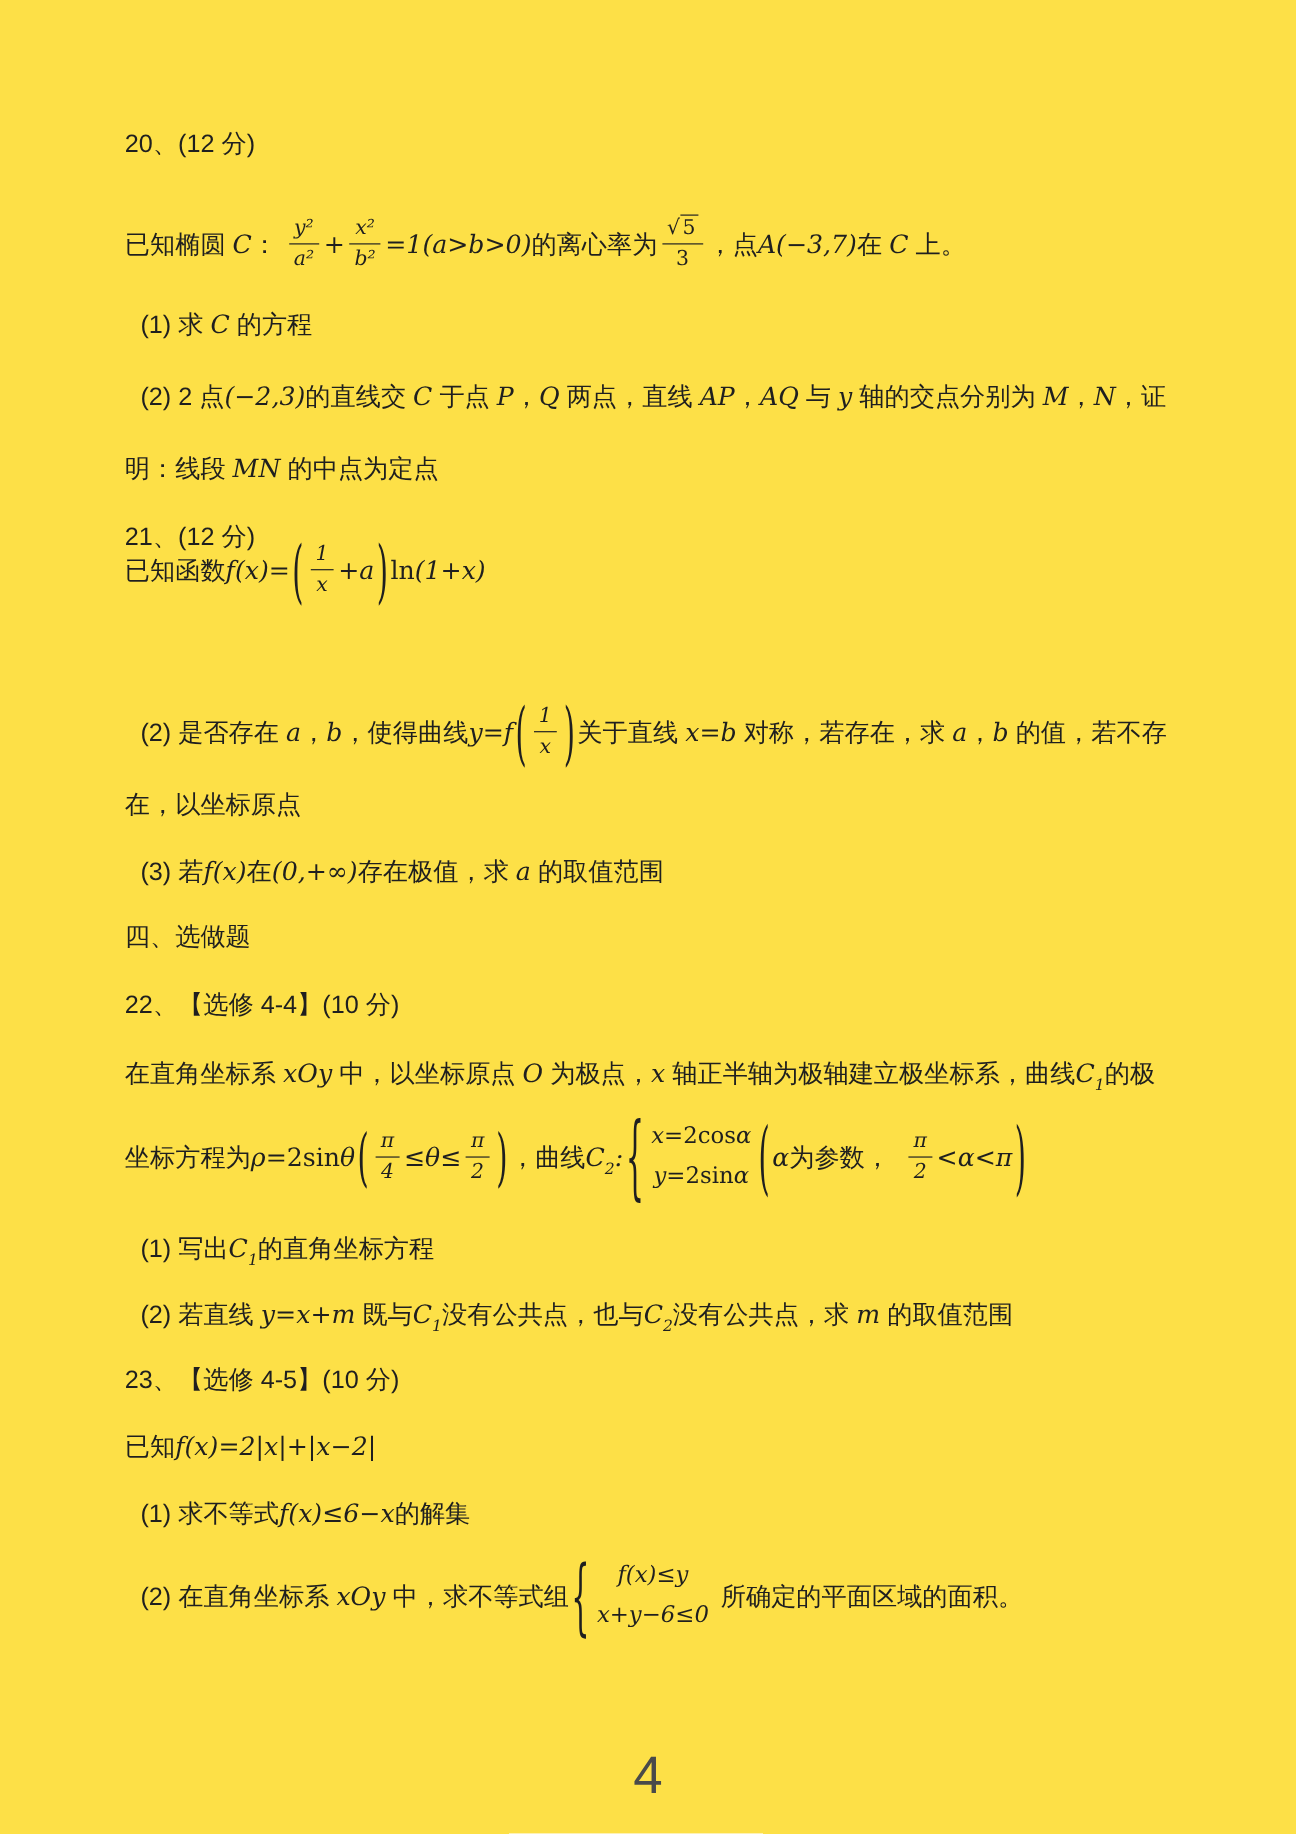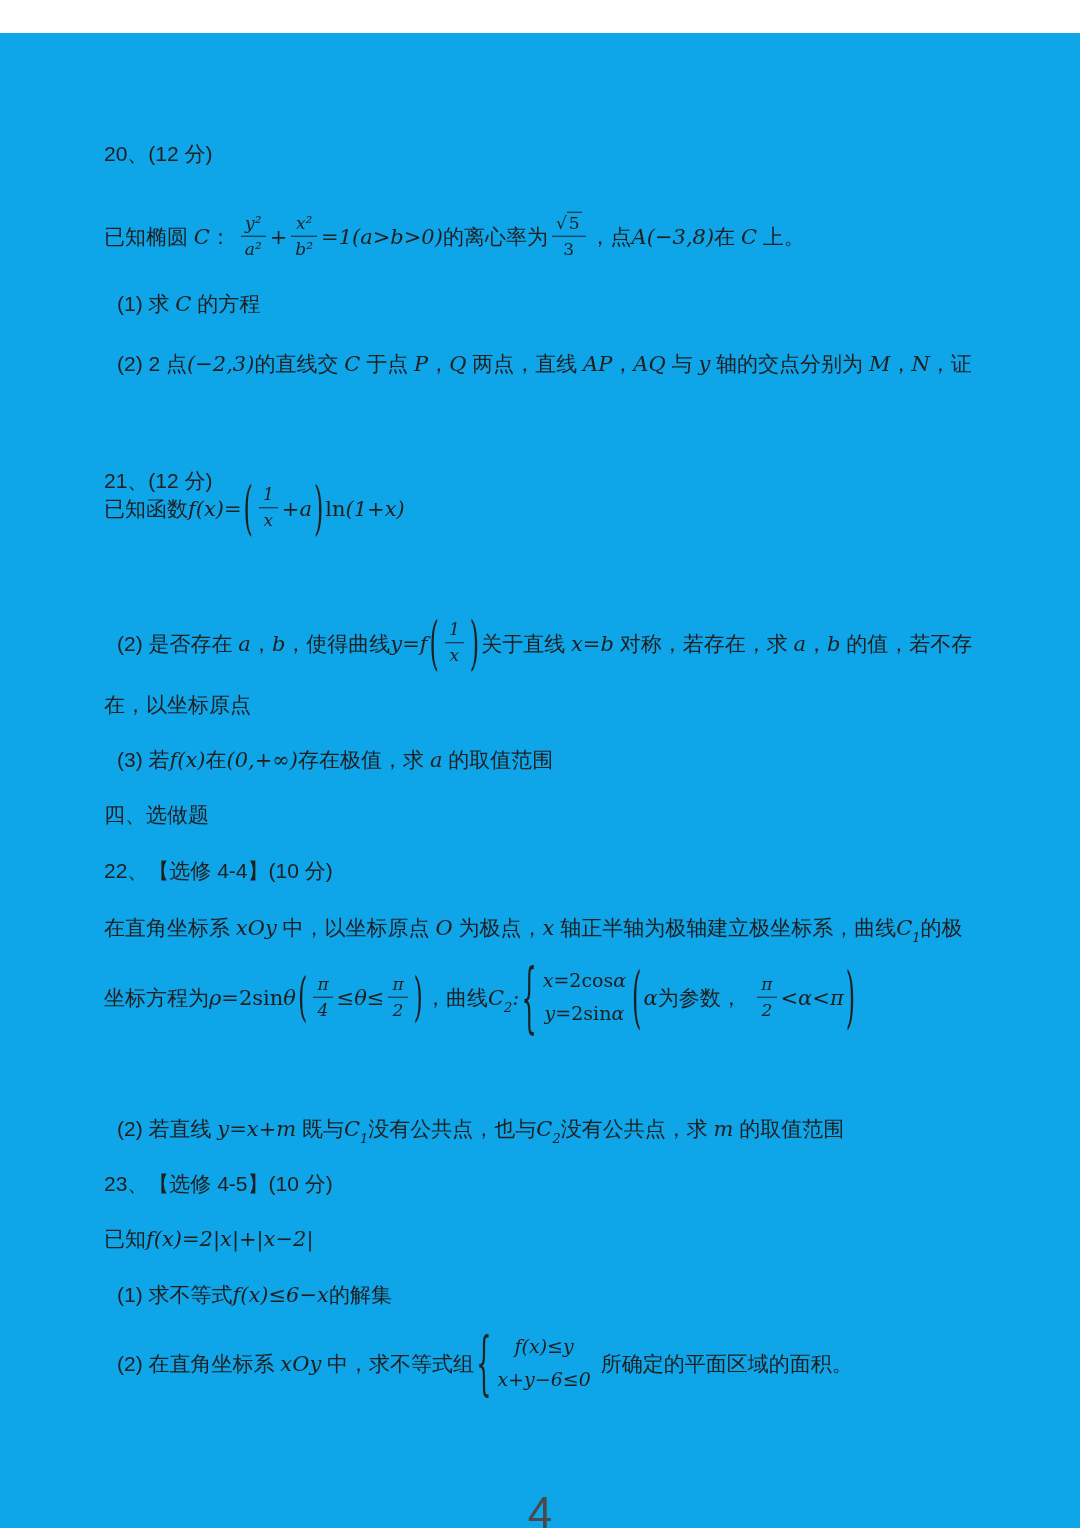--- a/index.html
+++ b/index.html
@@ -1,18 +1,18 @@
 <!DOCTYPE html>
 <html><head>
 <meta charset="utf-8">
 <style>
   html,body{margin:0;padding:0;background:#ffffff;}
   body{width:1080px;height:1528px;position:relative;overflow:hidden;
        font-family:"Liberation Sans","DejaVu Sans",sans-serif;color:#1f1f1f;}
-  .page{position:absolute;inset:0;background:#0ea5e9;margin-top:33px;}
+  .page{position:absolute;inset:0;background:#fde047;}
   .line{position:absolute;left:104px;transform:translateY(-50%);
         white-space:nowrap;font-size:21px;line-height:1.35;color:#1f1f1f;}
   .line.indent{left:117px;}
   .cn{font-family:"Liberation Sans","DejaVu Sans",sans-serif;white-space:pre;}
   .m{font-family:"DejaVu Serif","Liberation Serif",serif;font-style:italic;white-space:pre;}
   .fn{font-family:"DejaVu Serif","Liberation Serif",serif;font-style:normal;white-space:pre;}
   .frac{display:inline-flex;flex-direction:column;align-items:stretch;text-align:center;
         vertical-align:middle;margin:0 4px;position:relative;top:-2px;
         font-family:"DejaVu Serif","Liberation Serif",serif;font-style:italic;
         font-size:17px;line-height:1.25;}
@@ -41,23 +41,24 @@
   <div class="line" style="top:121px"><span class="cn">20、(12 分)</span></div>
   <div class="line" style="top:205px"><span class="cn">已知椭圆 </span><span class="m">C</span><span class="cn">： </span><span class="frac">
         <span class="num">y²</span>
         <span class="den">a²</span>
       </span><span class="m">+</span><span class="frac">
         <span class="num">x²</span>
         <span class="den">b²</span>
       </span><span class="m">=1(a&gt;b&gt;0)</span><span class="cn">的离心率为</span><span class="frac up">
         <span class="num"><span class="rad">√</span><span class="ol">5</span></span>
         <span class="den">3</span>
-      </span><span class="cn">，点</span><span class="m">A(−3,8)</span><span class="cn">在 </span><span class="m">C</span><span class="cn"> 上。</span></div>
+      </span><span class="cn">，点</span><span class="m">A(−3,7)</span><span class="cn">在 </span><span class="m">C</span><span class="cn"> 上。</span></div>
   <div class="line indent" style="top:271px"><span class="cn">(1) 求 </span><span class="m">C</span><span class="cn"> 的方程</span></div>
   <div class="line indent" style="top:331px"><span class="cn">(2) 2 点</span><span class="m">(−2,3)</span><span class="cn">的直线交 </span><span class="m">C</span><span class="cn"> 于点 </span><span class="m">P</span><span class="cn">，</span><span class="m">Q</span><span class="cn"> 两点，直线 </span><span class="m">AP</span><span class="cn">，</span><span class="m">AQ</span><span class="cn"> 与 </span><span class="m">y</span><span class="cn"> 轴的交点分别为 </span><span class="m">M</span><span class="cn">，</span><span class="m">N</span><span class="cn">，证</span></div>
+  <div class="line" style="top:391px"><span class="cn">明：线段 </span><span class="m">MN</span><span class="cn"> 的中点为定点</span></div>
   <div class="line" style="top:448px"><span class="cn">21、(12 分)</span></div>
   <div class="line" style="top:477px"><span class="cn">已知函数</span><span class="m">f(x)=</span><span class="bigp" style="transform: scaleY(2.4);">(</span><span class="frac">
         <span class="num">1</span>
         <span class="den">x</span>
       </span><span class="m">+a</span><span class="bigp" style="transform: scaleY(2.4);">)</span><span class="fn">ln</span><span class="m">(1+x)</span></div>
   <div class="line indent" style="top:612px"><span class="cn">(2) 是否存在 </span><span class="m">a</span><span class="cn">，</span><span class="m">b</span><span class="cn">，使得曲线</span><span class="m">y=f</span><span class="bigp" style="transform: scaleY(2.4);">(</span><span class="frac">
         <span class="num">1</span>
         <span class="den">x</span>
       </span><span class="bigp" style="transform: scaleY(2.4);">)</span><span class="cn">关于直线 </span><span class="m">x=b</span><span class="cn"> 对称，若存在，求 </span><span class="m">a</span><span class="cn">，</span><span class="m">b</span><span class="cn"> 的值，若不存</span></div>
   <div class="line" style="top:672px"><span class="cn">在，以坐标原点</span></div>
@@ -71,20 +72,21 @@
       </span><span class="m">≤θ≤</span><span class="frac">
         <span class="num">π</span>
         <span class="den">2</span>
       </span><span class="bigp" style="transform: scaleY(2.2);">)</span><span class="cn">，曲线</span><span class="m">C<sub class="vsub-s">2</sub></span><span class="m">:</span><span class="bigp" style="transform: scaleY(3.2);">{</span><span class="sys">
         <span class="sysrow"><span class="m">x</span><span class="fn">=2cos</span><span class="m">α</span></span>
         <span class="sysrow"><span class="m">y</span><span class="fn">=2sin</span><span class="m">α</span></span>
       </span><span class="bigp" style="transform: scaleY(2.8);">(</span><span class="m">α</span><span class="cn">为参数，  </span><span class="frac">
         <span class="num">π</span>
         <span class="den">2</span>
       </span><span class="m">&lt;α&lt;π</span><span class="bigp" style="transform: scaleY(2.8);">)</span></div>
+  <div class="line indent" style="top:1041px"><span class="cn">(1) 写出</span><span class="m">C<sub class="vsub-s">1</sub></span><span class="cn">的直角坐标方程</span></div>
   <div class="line indent" style="top:1096px"><span class="cn">(2) 若直线 </span><span class="m">y=x+m</span><span class="cn"> 既与</span><span class="m">C<sub class="vsub-s">1</sub></span><span class="cn">没有公共点，也与</span><span class="m">C<sub class="vsub-s">2</sub></span><span class="cn">没有公共点，求 </span><span class="m">m</span><span class="cn"> 的取值范围</span></div>
   <div class="line" style="top:1151px"><span class="cn">23、【选修 4-5】(10 分)</span></div>
   <div class="line" style="top:1206px"><span class="cn">已知</span><span class="m">f(x)=2|x|+|x−2|</span></div>
   <div class="line indent" style="top:1262px"><span class="cn">(1) 求不等式</span><span class="m">f(x)≤6−x</span><span class="cn">的解集</span></div>
   <div class="line indent" style="top:1332px"><span class="cn">(2) 在直角坐标系 </span><span class="m">xOy</span><span class="cn"> 中，求不等式组</span><span class="bigp" style="transform: scaleY(2.9);">{</span><span class="sys">
         <span class="sysrow"><span class="m">f(x)≤y</span></span>
         <span class="sysrow"><span class="m">x+y−6≤0</span></span>
       </span><span class="cn"> 所确定的平面区域的面积。</span></div>
   <div class="page-number" style="top:1480px">4</div>
 </div>

